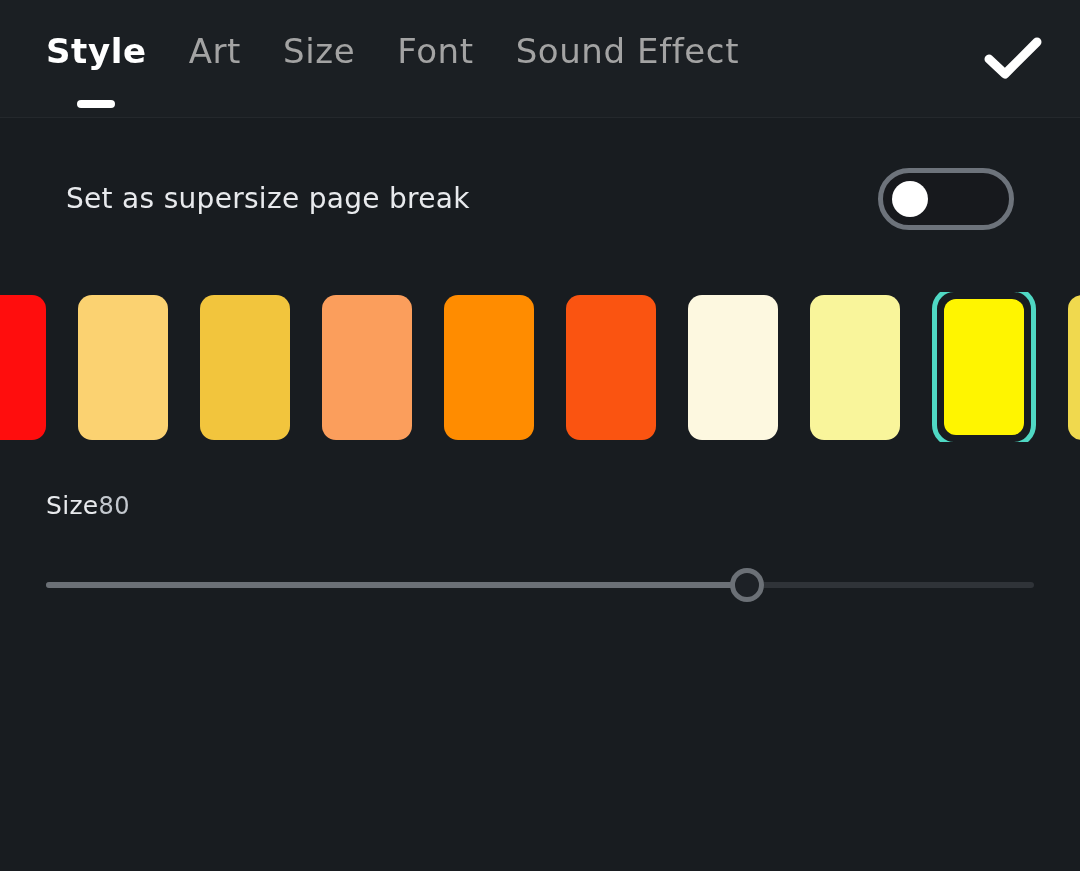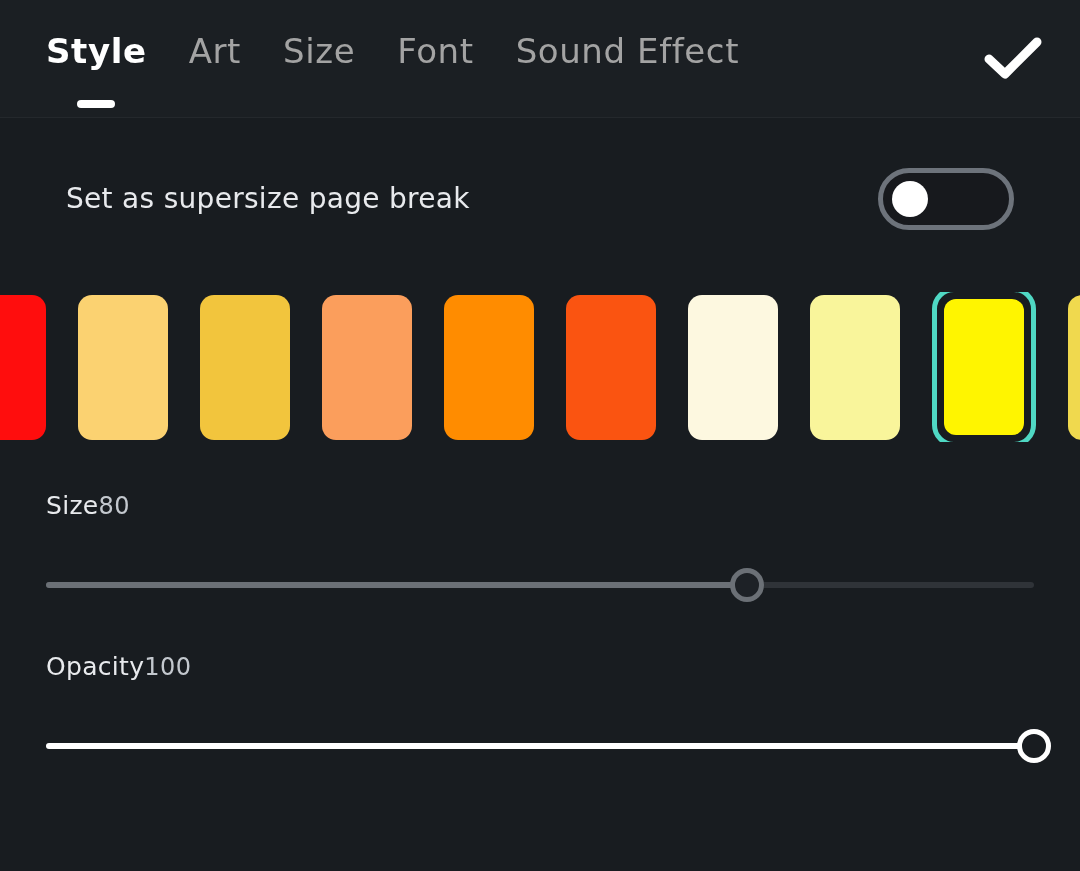--- a/index.html
+++ b/index.html
@@ -351,25 +351,14 @@
       <span class="slider-name">Size</span>
       <span class="slider-value">80</span>
     </div>
     <div class="slider-track-wrap">
       <div class="slider-track"></div>
       <div class="slider-fill" id="size-fill" style="width: 71%;"></div>
       <div class="slider-knob" id="size-knob" style="left: 71%;"></div>
     </div>
   </div>
 
-  <div class="slider-block" id="opacity-block">
-    <div class="slider-head">
-      <span class="slider-name">Opacity</span>
-      <span class="slider-value">100</span>
-    </div>
-    <div class="slider-track-wrap">
-      <div class="slider-track"></div>
-      <div class="slider-fill" id="opacity-fill" style="width: 100%;"></div>
-      <div class="slider-knob" id="opacity-knob" style="left: 100%;"></div>
-    </div>
-  </div>
 
 </div>
 
 </body></html>

